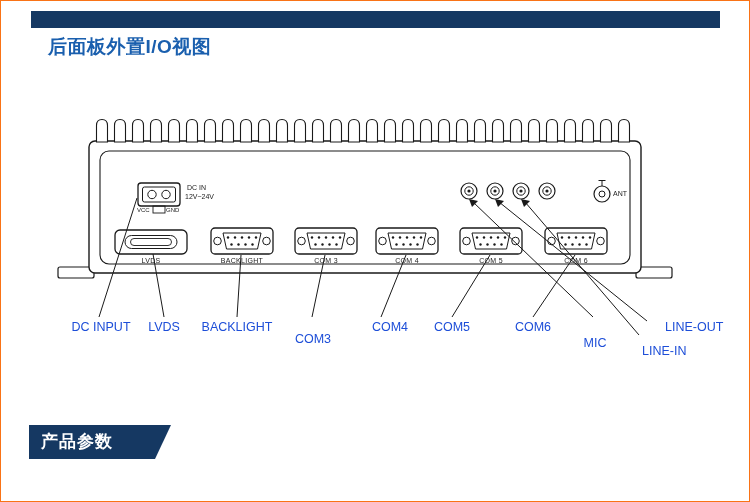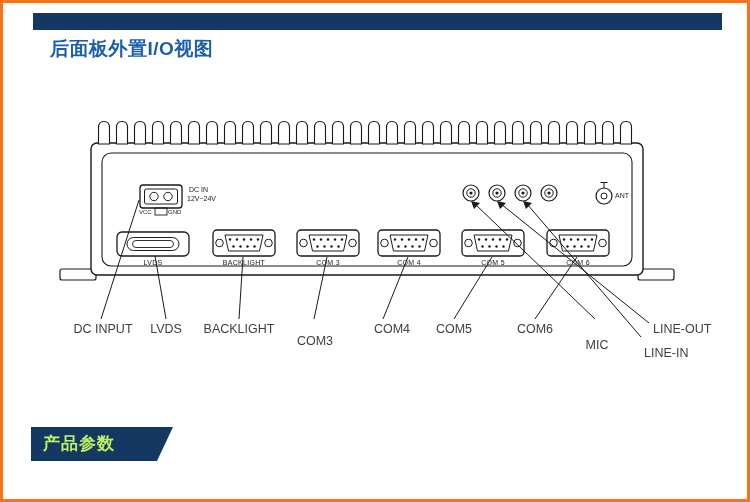--- a/index.html
+++ b/index.html
@@ -1,44 +1,44 @@
 <!DOCTYPE html>
 <html style="--navy: #153862; --title_blue: #1a5fae; --line: #1a1a1a;"><head>
 <meta charset="utf-8">
 <style>
   *{margin:0;padding:0;box-sizing:border-box}
   html,body{background:#fff}
   .page{
     position:relative;width:750px;height:502px;background:#fff;
-    border:3px solid #f97316;overflow:hidden;
+    border:1px solid #f97316;overflow:hidden;
     font-family:"Liberation Sans","DejaVu Sans",sans-serif;color:#111;
   }
   .top-bar{position:absolute;left:30px;top:10px;width:689px;height:17px;background:var(--navy,#153862)}
   .page-title{
     position:absolute;left:47px;top:33px;font-size:19px;font-weight:bold;
     color:var(--title_blue,#1a5fae);letter-spacing:.5px;white-space:nowrap;
   }
   #panel-svg{position:absolute;left:0;top:0;width:750px;height:502px}
   .overlay-label{position:absolute;color:#1a1a1a;white-space:nowrap;line-height:1}
   .sm{font-size:7px}
   .xs{font-size:6px}
   .conn-label{
     position:absolute;top:256px;transform:translateX(-50%);
     font-size:7px;letter-spacing:.3px;color:#1a1a1a;white-space:nowrap;line-height:1;
   }
   .callout{
     position:absolute;transform:translateX(-50%);
-    font-size:12.5px;color:#404040;white-space:nowrap;line-height:1.05;
+    font-size:12.5px;color:#1d4ed8;white-space:nowrap;line-height:1.05;
   }
   .callout.left-align{transform:none}
   .banner{
     position:absolute;left:28px;top:424px;width:142px;height:34px;
     background:var(--navy,#153862);
     clip-path:polygon(0 0,100% 0,calc(100% - 16px) 100%,0 100%);
-    color:#bef264;font-size:17px;font-weight:bold;line-height:34px;
+    color:#ffffff;font-size:17px;font-weight:bold;line-height:34px;
     padding-left:12px;letter-spacing:1px;white-space:nowrap;
   }
 </style>
 </head>
 <body>
 
 <div class="page">
 
   <div class="top-bar"></div>
 
@@ -233,20 +233,20 @@
   <div class="conn-label" style="left:575px">COM 6</div>
 
   <div class="callout" style="left:100px;top:320px">DC INPUT</div>
   <div class="callout" style="left:163px;top:320px">LVDS</div>
   <div class="callout" style="left:236px;top:320px">BACKLIGHT</div>
   <div class="callout" style="left:312px;top:332px">COM3</div>
   <div class="callout" style="left:389px;top:320px">COM4</div>
   <div class="callout" style="left:451px;top:320px">COM5</div>
   <div class="callout" style="left:532px;top:320px">COM6</div>
   <div class="callout" style="left:594px;top:336px">MIC</div>
-  <div class="callout left-align" style="left:650px;top:320px">LINE-OUT</div>
+  <div class="callout left-align" style="left:664px;top:320px">LINE-OUT</div>
   <div class="callout left-align" style="left:641px;top:344px">LINE-IN</div>
 
   <div class="banner">
     <span>产品参数</span>
   </div>
 
 </div>
 
 </body></html>

